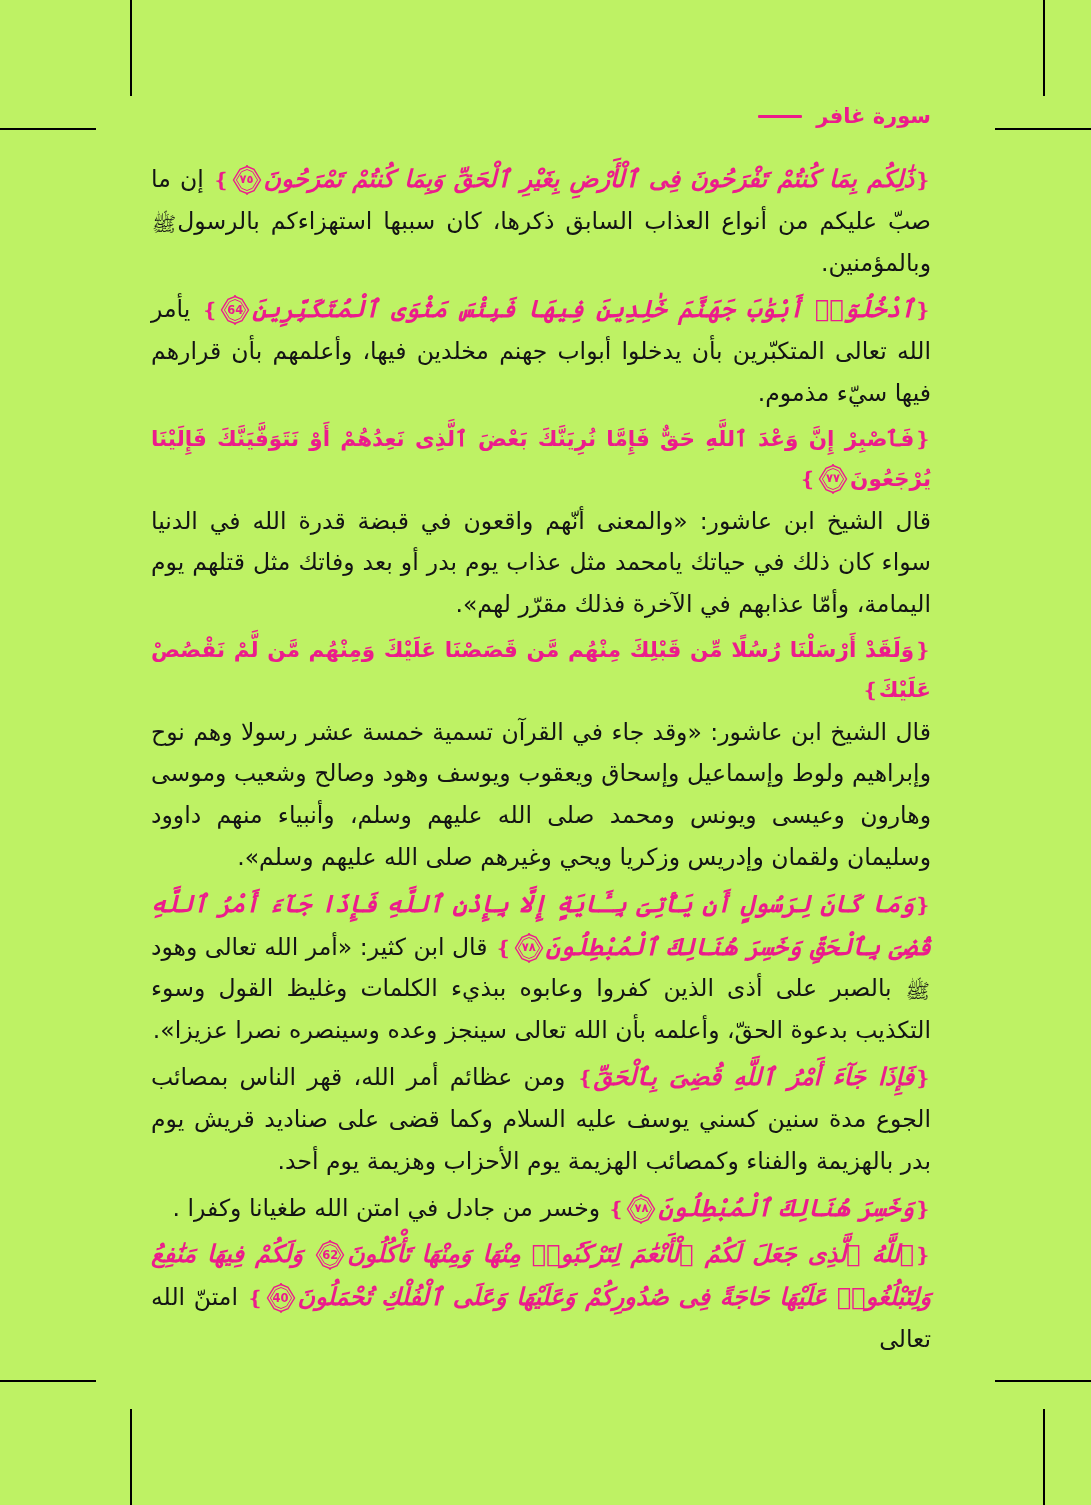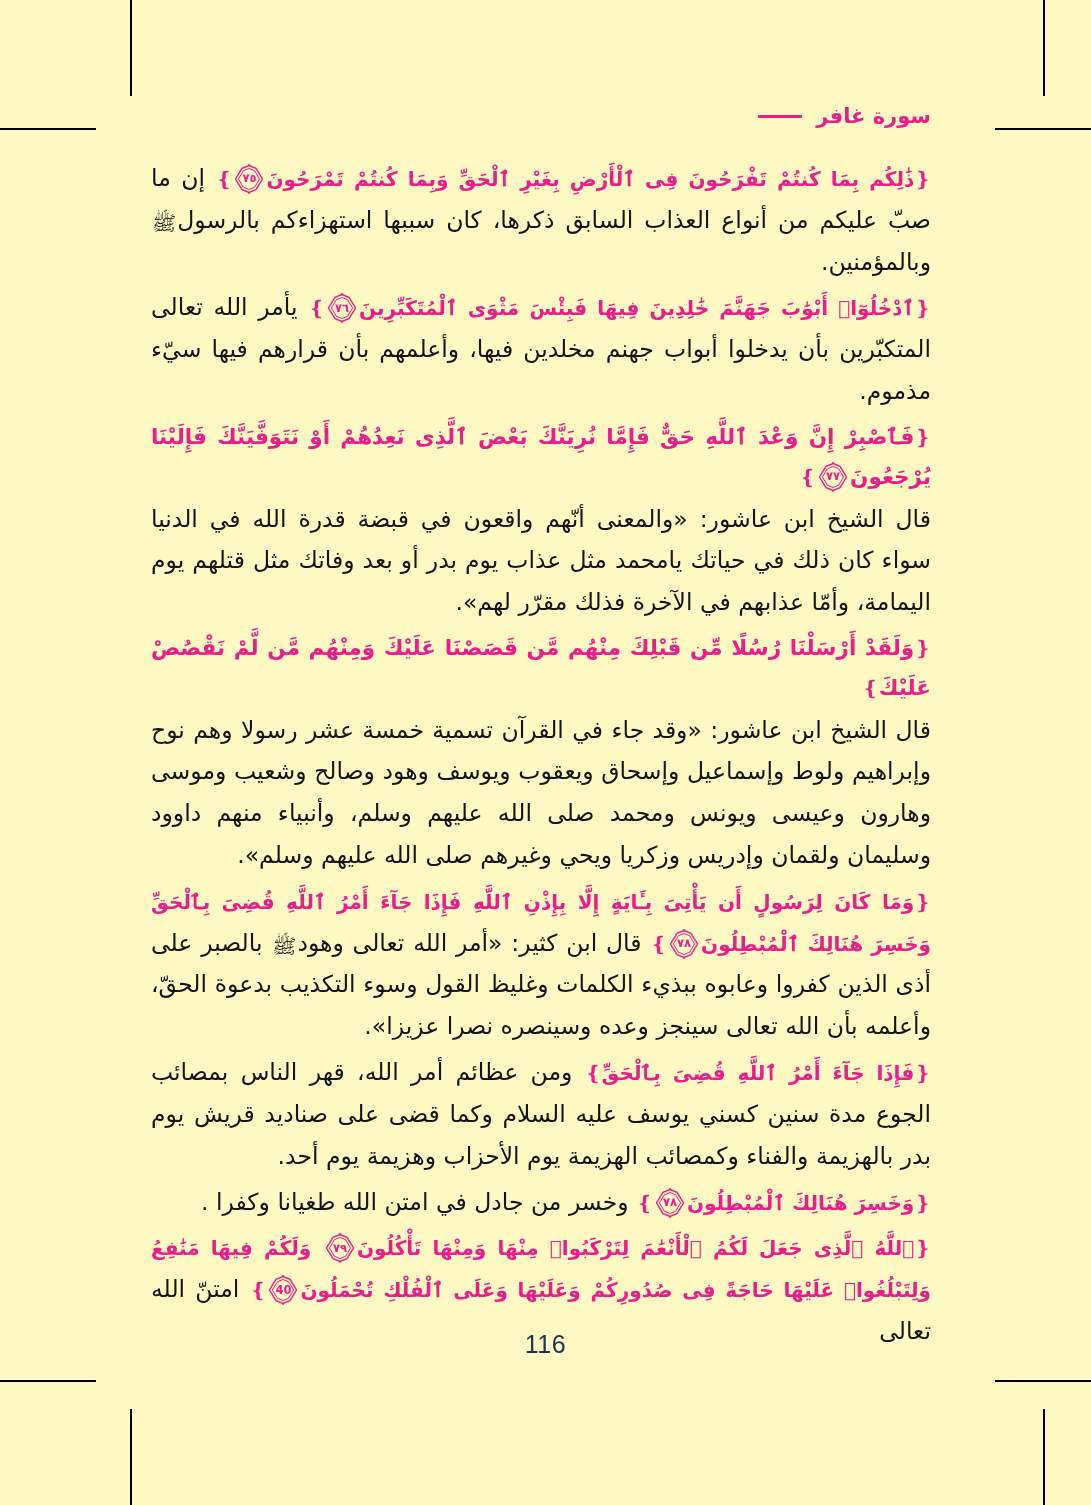--- a/index.html
+++ b/index.html
@@ -5,21 +5,21 @@
   html, body {
     margin: 0;
     padding: 0;
     background: #ffffff;
   }
 
   .page {
     position: relative;
     width: 1091px;
     height: 1505px;
-    background: #fef9c3;
+    background: #bef264;
     overflow: hidden;
     font-family: "DejaVu Sans", "Liberation Sans", sans-serif;
   }
 
   
   .crop {
     position: absolute;
     background: #000000;
   }
   .crop.v { width: 2px; height: 96px; }
@@ -76,22 +76,23 @@
     font-size: 23.5px;
     line-height: 1.78;
     color: #141414;
     text-align: justify;
   }
 
   
   .ayah {
     color: #ec1c8c;
     font-weight: bold;
-    font-size: 20px;
+    font-size: 24px;
     letter-spacing: -0.2px;
+    font-style: italic;
   }
   .ayah-block {
     color: #ec1c8c;
     font-weight: bold;
     font-size: 21.5px;
     display: block;
     line-height: 1.85;
     margin-bottom: 2px;
   }
   .ayah-run {
@@ -180,21 +181,21 @@
             <polygon points="15,4.5 20.6,6.8 25.6,15 20.6,23.2 15,25.5 9.4,23.2 4.4,15 9.4,6.8" fill="none" stroke="#ec1c8c" stroke-width="1"></polygon>
             <circle cx="15" cy="1.2" r="1.1" fill="#ec1c8c"></circle>
             <circle cx="15" cy="28.8" r="1.1" fill="#ec1c8c"></circle>
           </svg><span class="num-text">٧٥</span></span><span class="brk">❵</span> <span>إن ما صبّ عليكم من أنواع العذاب السابق ذكرها، كان سببها استهزاءكم بالرسول</span><span class="saw">ﷺ</span> <span>وبالمؤمنين.</span></p>
 
     <p class="para"><span class="brk">❴</span><span class="ayah">ٱدْخُلُوٓا۟ أَبْوَٰبَ جَهَنَّمَ خَٰلِدِينَ فِيهَا فَبِئْسَ مَثْوَى ٱلْمُتَكَبِّرِينَ</span><span class="ayah-num"><svg viewBox="0 0 30 30" aria-hidden="true">
             <polygon points="15,1.5 22,4.4 28.5,15 22,25.6 15,28.5 8,25.6 1.5,15 8,4.4" fill="none" stroke="#ec1c8c" stroke-width="1.4"></polygon>
             <polygon points="15,4.5 20.6,6.8 25.6,15 20.6,23.2 15,25.5 9.4,23.2 4.4,15 9.4,6.8" fill="none" stroke="#ec1c8c" stroke-width="1"></polygon>
             <circle cx="15" cy="1.2" r="1.1" fill="#ec1c8c"></circle>
             <circle cx="15" cy="28.8" r="1.1" fill="#ec1c8c"></circle>
-          </svg><span class="num-text">٧٦</span></span><span class="brk">❵</span> <span>يأمر الله تعالى المتكبّرين بأن يدخلوا أبواب جهنم مخلدين فيها، وأعلمهم بأن قرارهم فيها سيّء مذموم.</span></p>
+          </svg><span class="num-text">64</span></span><span class="brk">❵</span> <span>يأمر الله تعالى المتكبّرين بأن يدخلوا أبواب جهنم مخلدين فيها، وأعلمهم بأن قرارهم فيها سيّء مذموم.</span></p>
 
     <p class="para"><span class="ayah-block"><span class="brk">❴</span><span class="ayah-run">فَٱصْبِرْ إِنَّ وَعْدَ ٱللَّهِ حَقٌّ فَإِمَّا نُرِيَنَّكَ بَعْضَ ٱلَّذِى نَعِدُهُمْ أَوْ نَتَوَفَّيَنَّكَ فَإِلَيْنَا يُرْجَعُونَ</span><span class="ayah-num"><svg viewBox="0 0 30 30" aria-hidden="true">
               <polygon points="15,1.5 22,4.4 28.5,15 22,25.6 15,28.5 8,25.6 1.5,15 8,4.4" fill="none" stroke="#ec1c8c" stroke-width="1.4"></polygon>
               <polygon points="15,4.5 20.6,6.8 25.6,15 20.6,23.2 15,25.5 9.4,23.2 4.4,15 9.4,6.8" fill="none" stroke="#ec1c8c" stroke-width="1"></polygon>
               <circle cx="15" cy="1.2" r="1.1" fill="#ec1c8c"></circle>
               <circle cx="15" cy="28.8" r="1.1" fill="#ec1c8c"></circle>
             </svg><span class="num-text">٧٧</span></span><span class="brk">❵</span></span><span>قال الشيخ ابن عاشور: «والمعنى أنّهم واقعون في قبضة قدرة الله في الدنيا سواء كان ذلك في حياتك يامحمد مثل عذاب يوم بدر أو بعد وفاتك مثل قتلهم يوم اليمامة، وأمّا عذابهم في الآخرة فذلك مقرّر لهم».</span></p>
 
     <p class="para"><span class="ayah-block"><span class="brk">❴</span><span class="ayah-run">وَلَقَدْ أَرْسَلْنَا رُسُلًا مِّن قَبْلِكَ مِنْهُم مَّن قَصَصْنَا عَلَيْكَ وَمِنْهُم مَّن لَّمْ نَقْصُصْ عَلَيْكَ</span><span class="brk">❵</span></span><span>قال الشيخ ابن عاشور: «وقد جاء في القرآن تسمية خمسة عشر رسولا وهم نوح وإبراهيم ولوط وإسماعيل وإسحاق ويعقوب ويوسف وهود وصالح وشعيب وموسى وهارون وعيسى ويونس ومحمد صلى الله عليهم وسلم، وأنبياء منهم داوود وسليمان ولقمان وإدريس وزكريا ويحي وغيرهم صلى الله عليهم وسلم».</span></p>
 
@@ -212,24 +213,23 @@
             <polygon points="15,4.5 20.6,6.8 25.6,15 20.6,23.2 15,25.5 9.4,23.2 4.4,15 9.4,6.8" fill="none" stroke="#ec1c8c" stroke-width="1"></polygon>
             <circle cx="15" cy="1.2" r="1.1" fill="#ec1c8c"></circle>
             <circle cx="15" cy="28.8" r="1.1" fill="#ec1c8c"></circle>
           </svg><span class="num-text">٧٨</span></span><span class="brk">❵</span> <span>وخسر من جادل في امتن الله طغيانا وكفرا .</span></p>
 
     <p class="para"><span class="brk">❴</span><span class="ayah">ٱللَّهُ ٱلَّذِى جَعَلَ لَكُمُ ٱلْأَنْعَٰمَ لِتَرْكَبُوا۟ مِنْهَا وَمِنْهَا تَأْكُلُونَ</span><span class="ayah-num"><svg viewBox="0 0 30 30" aria-hidden="true">
             <polygon points="15,1.5 22,4.4 28.5,15 22,25.6 15,28.5 8,25.6 1.5,15 8,4.4" fill="none" stroke="#ec1c8c" stroke-width="1.4"></polygon>
             <polygon points="15,4.5 20.6,6.8 25.6,15 20.6,23.2 15,25.5 9.4,23.2 4.4,15 9.4,6.8" fill="none" stroke="#ec1c8c" stroke-width="1"></polygon>
             <circle cx="15" cy="1.2" r="1.1" fill="#ec1c8c"></circle>
             <circle cx="15" cy="28.8" r="1.1" fill="#ec1c8c"></circle>
-          </svg><span class="num-text">٧٩</span></span> <span class="ayah">وَلَكُمْ فِيهَا مَنَٰفِعُ وَلِتَبْلُغُوا۟ عَلَيْهَا حَاجَةً فِى صُدُورِكُمْ وَعَلَيْهَا وَعَلَى ٱلْفُلْكِ تُحْمَلُونَ</span><span class="ayah-num"><svg viewBox="0 0 30 30" aria-hidden="true">
+          </svg><span class="num-text">62</span></span> <span class="ayah">وَلَكُمْ فِيهَا مَنَٰفِعُ وَلِتَبْلُغُوا۟ عَلَيْهَا حَاجَةً فِى صُدُورِكُمْ وَعَلَيْهَا وَعَلَى ٱلْفُلْكِ تُحْمَلُونَ</span><span class="ayah-num"><svg viewBox="0 0 30 30" aria-hidden="true">
             <polygon points="15,1.5 22,4.4 28.5,15 22,25.6 15,28.5 8,25.6 1.5,15 8,4.4" fill="none" stroke="#ec1c8c" stroke-width="1.4"></polygon>
             <polygon points="15,4.5 20.6,6.8 25.6,15 20.6,23.2 15,25.5 9.4,23.2 4.4,15 9.4,6.8" fill="none" stroke="#ec1c8c" stroke-width="1"></polygon>
             <circle cx="15" cy="1.2" r="1.1" fill="#ec1c8c"></circle>
             <circle cx="15" cy="28.8" r="1.1" fill="#ec1c8c"></circle>
           </svg><span class="num-text">40</span></span><span class="brk">❵</span> <span>امتنّ الله تعالى</span></p>
 
   </div>
 
-  <div class="folio">116</div>
 
 </div>
 
 </body></html>

